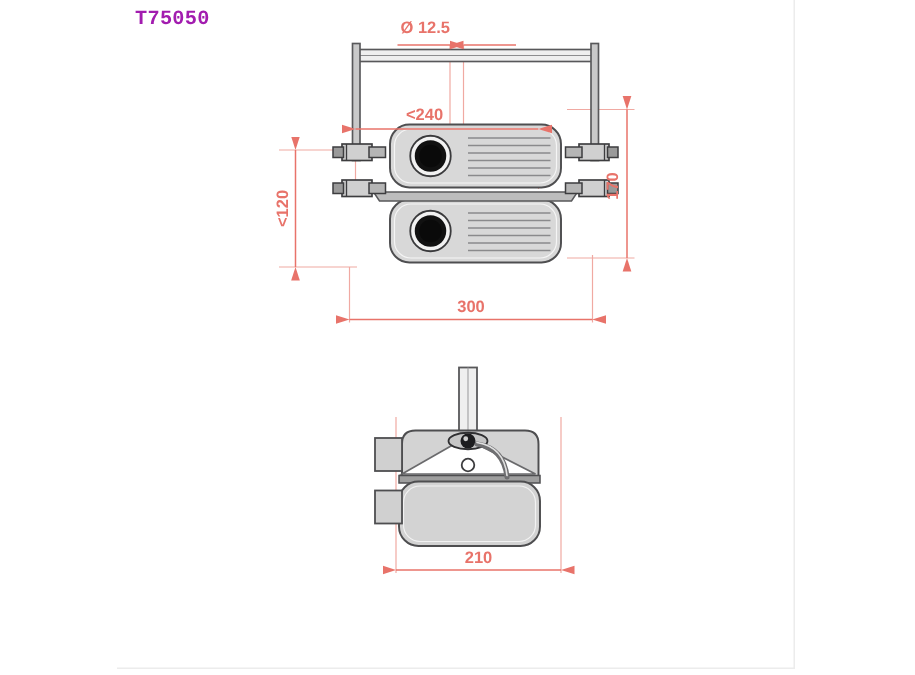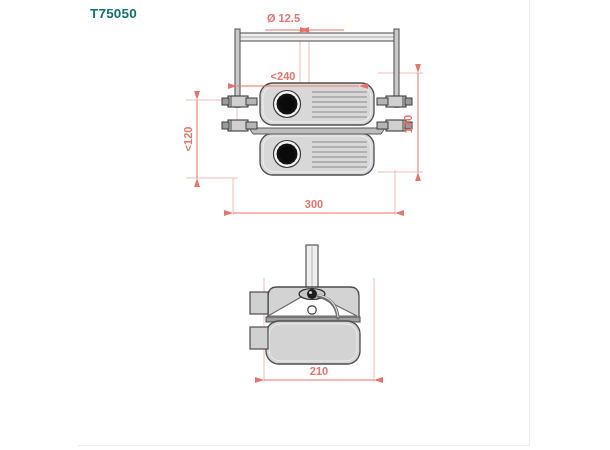--- a/index.html
+++ b/index.html
@@ -24,23 +24,24 @@
     border-right: 1px solid #ececec;
     border-bottom: 1px solid #ececec;
     box-sizing: border-box;
   }
   #product-title {
     position: absolute;
     left: 12px;
     top: 6px;
     font-size: 13.5px;
     font-weight: bold;
-    color: #0f766e;
+    color: #a21caf;
     letter-spacing: 0.2px;
     white-space: nowrap;
+    font-family: Liberation Mono, monospace;
   }
   #drawing-svg {
     position: absolute;
     left: 0;
     top: 0;
   }
   text { font-family: "Liberation Sans", sans-serif; }
   .dimtext {
     font-size: 11px;
     font-weight: bold;

